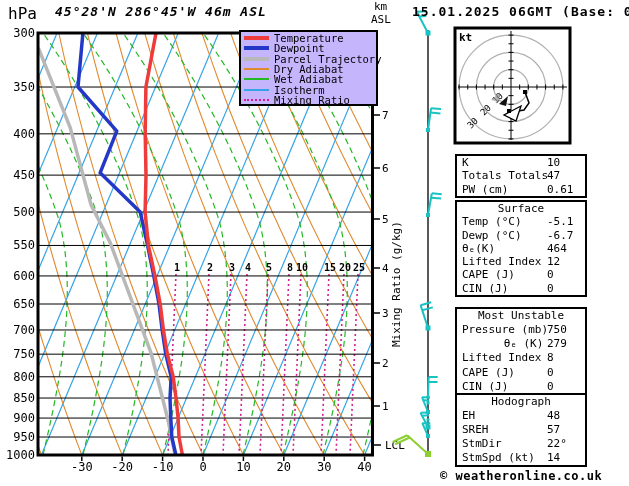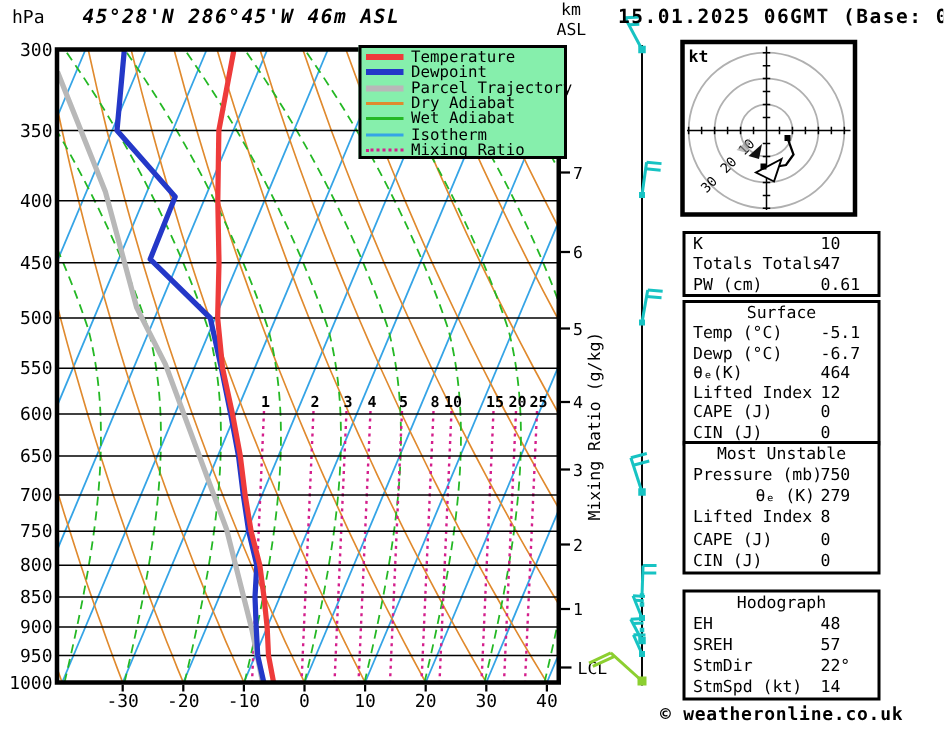--- a/index.html
+++ b/index.html
@@ -2,26 +2,26 @@
 <html><head>
 <meta charset="utf-8">
 <style>
   html,body{margin:0;padding:0;background:#fff;}
   #app{position:relative;width:629px;height:486px;background:#fff;overflow:hidden;
        font-family:"DejaVu Sans Mono","DejaVu Sans",monospace;color:#000;}
   #chart{position:absolute;left:0;top:0;}
   svg text{font-family:"DejaVu Sans Mono","DejaVu Sans",monospace;fill:#000;}
   .ovl{position:absolute;white-space:pre;}
   .title{font-weight:bold;font-size:13px;letter-spacing:1px;}
-  #hpa-label{left:8px;top:4px;font-size:12px;}
+  #hpa-label{left:8px;top:4px;font-size:16px;}
   #station{left:55px;top:4px;font-style:italic;}
   #datetime{left:412px;top:4px;}
   #km-label{left:374px;top:1px;font-size:11px;line-height:12px;}
   #asl-label{left:371px;top:14px;font-size:11px;line-height:12px;}
-  #legend{left:239px;top:30px;width:139px;height:76px;border:2px solid #000;background:#86efac;
+  #legend{left:239px;top:30px;width:139px;height:76px;border:2px solid #000;background:#c4b5fd;
           box-sizing:border-box;padding:1px 0 0 3px;}
   .lrow{display:flex;align-items:center;height:10.3px;font-size:10.5px;}
   .lswatch{width:25px;margin-right:5px;flex:none;}
   #mixlabel{left:390px;top:347px;transform:rotate(-90deg);transform-origin:0 0;font-size:11px;}
   #xaxis-label{left:38px;top:472px;width:335px;text-align:center;font-size:13px;letter-spacing:1px;}
   .tbox{position:absolute;left:455px;width:132px;border:2px solid #000;background:#fff;
         box-sizing:border-box;font-size:11px;}
   .trow{position:relative;padding-left:5px;white-space:pre;}
   .trow .val{position:absolute;left:90px;top:0;}
   .thead{text-align:center;padding-left:0;}
@@ -298,21 +298,21 @@
       </div>
       <div class="tbox" style="top: 200px; height: 97px;">
         <div class="trow thead" style="height: 13.2857px; line-height: 13.2857px;">Surface</div>
         <div class="trow" style="height: 13.2857px; line-height: 13.2857px;"><span>Temp (°C)</span><span class="val">-5.1</span></div>
         <div class="trow" style="height: 13.2857px; line-height: 13.2857px;"><span>Dewp (°C)</span><span class="val">-6.7</span></div>
         <div class="trow" style="height: 13.2857px; line-height: 13.2857px;"><span>θₑ(K)</span><span class="val">464</span></div>
         <div class="trow" style="height: 13.2857px; line-height: 13.2857px;"><span>Lifted Index</span><span class="val">12</span></div>
         <div class="trow" style="height: 13.2857px; line-height: 13.2857px;"><span>CAPE (J)</span><span class="val">0</span></div>
         <div class="trow" style="height: 13.2857px; line-height: 13.2857px;"><span>CIN (J)</span><span class="val">0</span></div>
       </div>
-      <div class="tbox" style="top: 294px; height: 89px;">
+      <div class="tbox" style="top: 307px; height: 89px;">
         <div class="trow thead" style="height: 14.1667px; line-height: 14.1667px;">Most Unstable</div>
         <div class="trow" style="height: 14.1667px; line-height: 14.1667px;"><span>Pressure (mb)</span><span class="val">750</span></div>
         <div class="trow" style="height: 14.1667px; line-height: 14.1667px; text-align: center;"><span>θₑ (K)</span><span class="val">279</span></div>
         <div class="trow" style="height: 14.1667px; line-height: 14.1667px;"><span>Lifted Index</span><span class="val">8</span></div>
         <div class="trow" style="height: 14.1667px; line-height: 14.1667px;"><span>CAPE (J)</span><span class="val">0</span></div>
         <div class="trow" style="height: 14.1667px; line-height: 14.1667px;"><span>CIN (J)</span><span class="val">0</span></div>
       </div>
       <div class="tbox" style="top: 393px; height: 74px;">
         <div class="trow thead" style="height: 14px; line-height: 14px;">Hodograph</div>
         <div class="trow" style="height: 14px; line-height: 14px;"><span>EH</span><span class="val">48</span></div>

